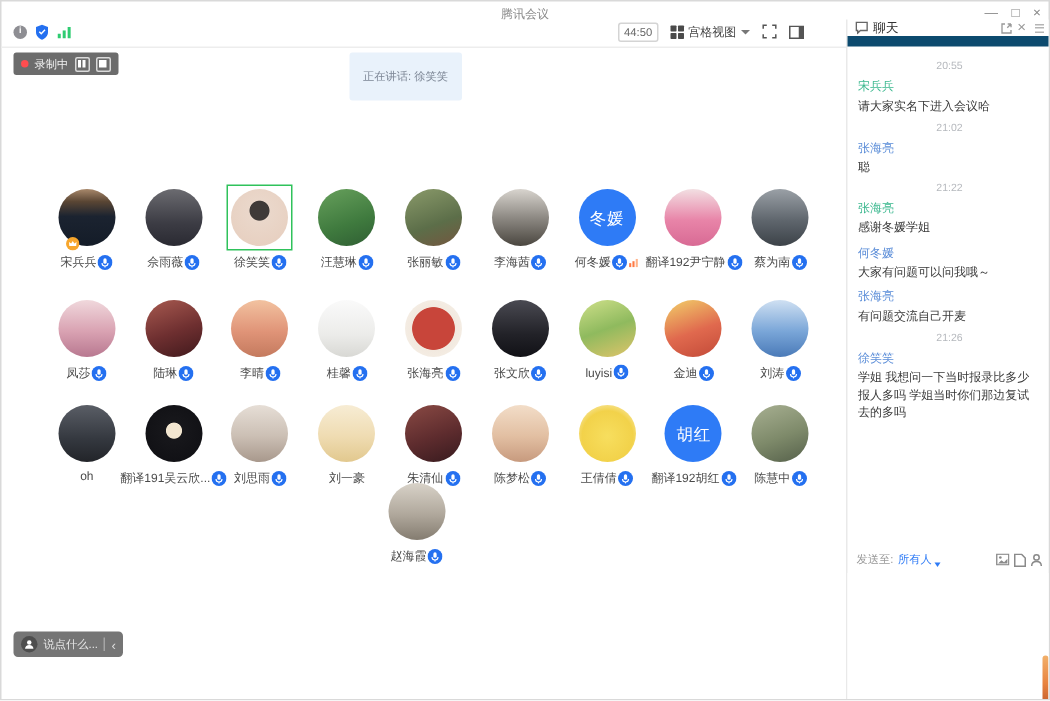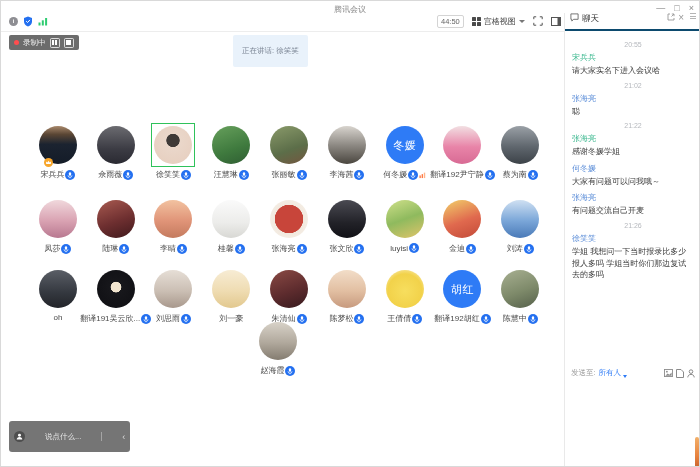--- a/index.html
+++ b/index.html
@@ -9,21 +9,21 @@
 
   
   .titlebar{position:absolute;top:0;left:0;width:100%;height:14px}
   .win-title{position:absolute;left:50%;top:3px;transform:translateX(-50%);font-size:8px;color:#8a8a8a}
   .win-controls{position:absolute;right:5px;top:1px;display:flex;gap:9px;align-items:center}
   .win-controls span{font-size:9px;color:#8a8a8a;line-height:12px;cursor:default}
 
   
   .statusbar-left{position:absolute;left:8px;top:13px;height:14px;display:flex;align-items:center;gap:5px}
   .info-dot{width:9px;height:9px;border-radius:50%;background:#8e8e93;color:#fff;font-size:6px;display:flex;align-items:center;justify-content:center;font-weight:bold}
-  .toolbar-right{position:absolute;left:436px;top:12px;height:16px;display:flex;align-items:center;gap:8px}
+  .toolbar-right{position:absolute;left:411px;top:12px;height:16px;display:flex;align-items:center;gap:8px}
   .timer-box{border:1px solid #d4d4d4;border-radius:2px;padding:1px 3px;font-size:7.5px;color:#666}
   .view-select{display:flex;align-items:center;gap:3px;cursor:default}
   .view-select .lbl{font-size:8px;color:#444}
   .caret-down{width:0;height:0;border-left:3px solid transparent;border-right:3px solid transparent;border-top:3.5px solid #777}
   .grid-glyph{display:grid;grid-template-columns:4px 4px;grid-template-rows:4px 4px;gap:1px}
   .grid-glyph i{background:#4a4a4a;border-radius:0.5px}
   .main-sep{position:absolute;left:0;top:30px;width:563px;height:1px;background:#ededed}
 
   
   .rec-pill{position:absolute;left:8px;top:34px;height:15px;background:rgba(100,100,100,.95);border-radius:2px;display:flex;align-items:center;padding:0 5px;gap:4px}
@@ -45,29 +45,29 @@
   .avatar-box{width:44px;height:44px;display:flex;align-items:center;justify-content:center;border:1.5px solid transparent;position:relative}
   .avatar-box.active{border-color:#2fc25b}
   .avatar{width:38px;height:38px;border-radius:50%;display:flex;align-items:center;justify-content:center;overflow:hidden}
   .avatar-label{color:#fff;font-size:11px;font-weight:normal;letter-spacing:0.5px}
   .host-badge{position:absolute;left:7px;bottom:-1px;line-height:0}
   .name-row{display:flex;align-items:center;gap:1px;margin-top:2px;white-space:nowrap}
   .p-name{font-size:8px;color:#4a4a4a}
   .mic,.sig{line-height:0}
 
   
-  .caption-pill{position:absolute;left:8px;top:420px;height:31px;background:rgba(105,105,105,.92);border-radius:3px;display:flex;align-items:center;padding:0 5px;gap:20px}
+  .caption-pill{position:absolute;left:8px;top:420px;height:17px;background:rgba(105,105,105,.92);border-radius:3px;display:flex;align-items:center;padding:0 5px;gap:4px}
   .cap-avatar{width:11px;height:11px;border-radius:50%;background:#4e4e4e;display:flex;align-items:center;justify-content:center}
   .cap-text{font-size:7.5px;color:#e8e8e8}
   .cap-div{width:1px;height:9px;background:rgba(255,255,255,.35)}
   .cap-collapse{font-size:9px;color:#ddd;line-height:10px}
 
   
   .chat-panel{position:absolute;left:563px;top:12px;width:137px;height:455px;border-left:1px solid #e9e9e9;background:#fff}
-  .chat-header{height:18px;border-bottom:2px solid #0c4a6e;display:flex;align-items:flex-start;padding:0 5px;gap:3px}
+  .chat-header{height:18px;border-bottom:7px solid #0c4a6e;display:flex;align-items:center;padding:0 5px;gap:3px}
   .chat-title{font-size:8.5px;color:#333}
   .chat-header .sp{flex:1}
   .chat-close{font-size:10px;color:#999;line-height:10px}
   .ham{display:flex;flex-direction:column;gap:1.5px;margin-left:3px}
   .ham i{display:block;width:6px;height:1px;background:#b5b5b5}
   .chat-msgs{position:absolute;top:20px;left:0;right:0;height:330px;overflow:hidden;padding:3px 7px 0 7px}
   .msg-time{text-align:center;font-size:7px;color:#b5b8bd;margin:5px 0 4px 0}
   .msg-name{font-size:8px;margin-bottom:2px}
   .msg-name.green{color:#3cb88f}
   .msg-name.blue{color:#5b8dd8}

